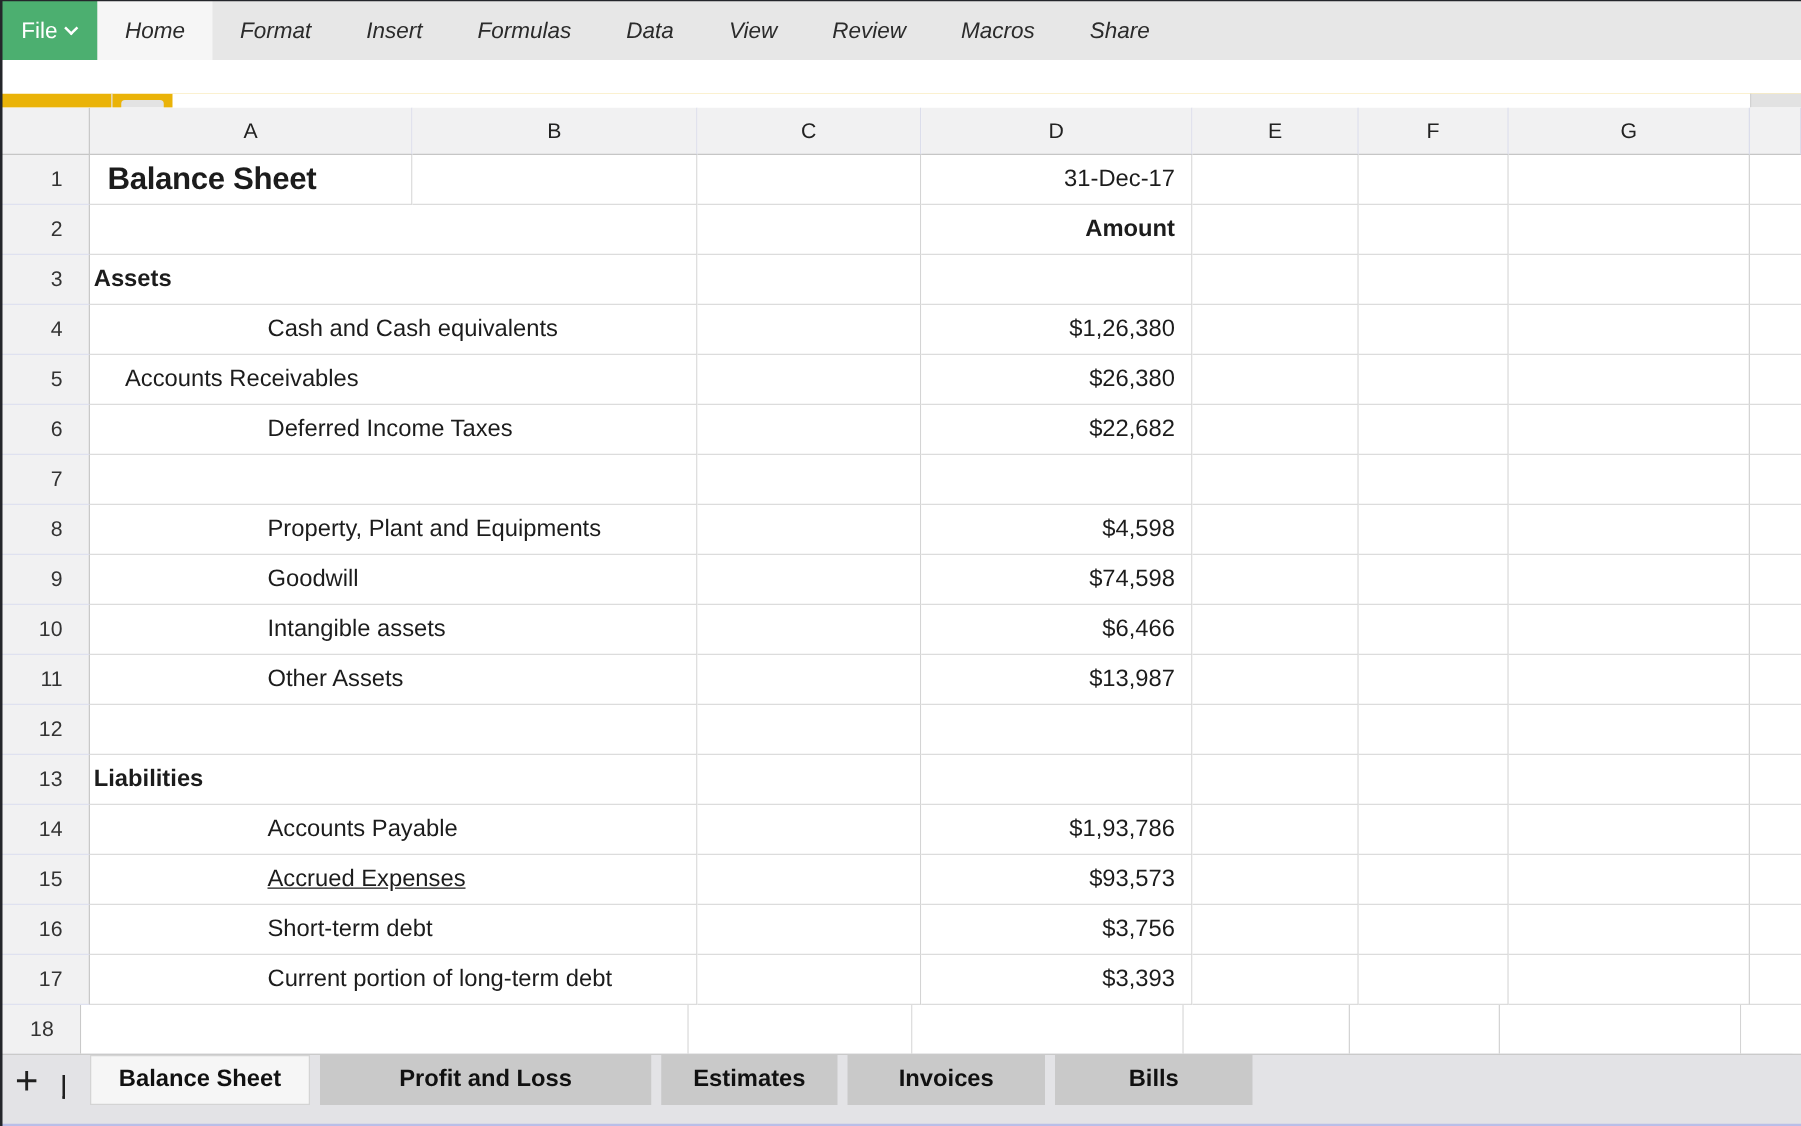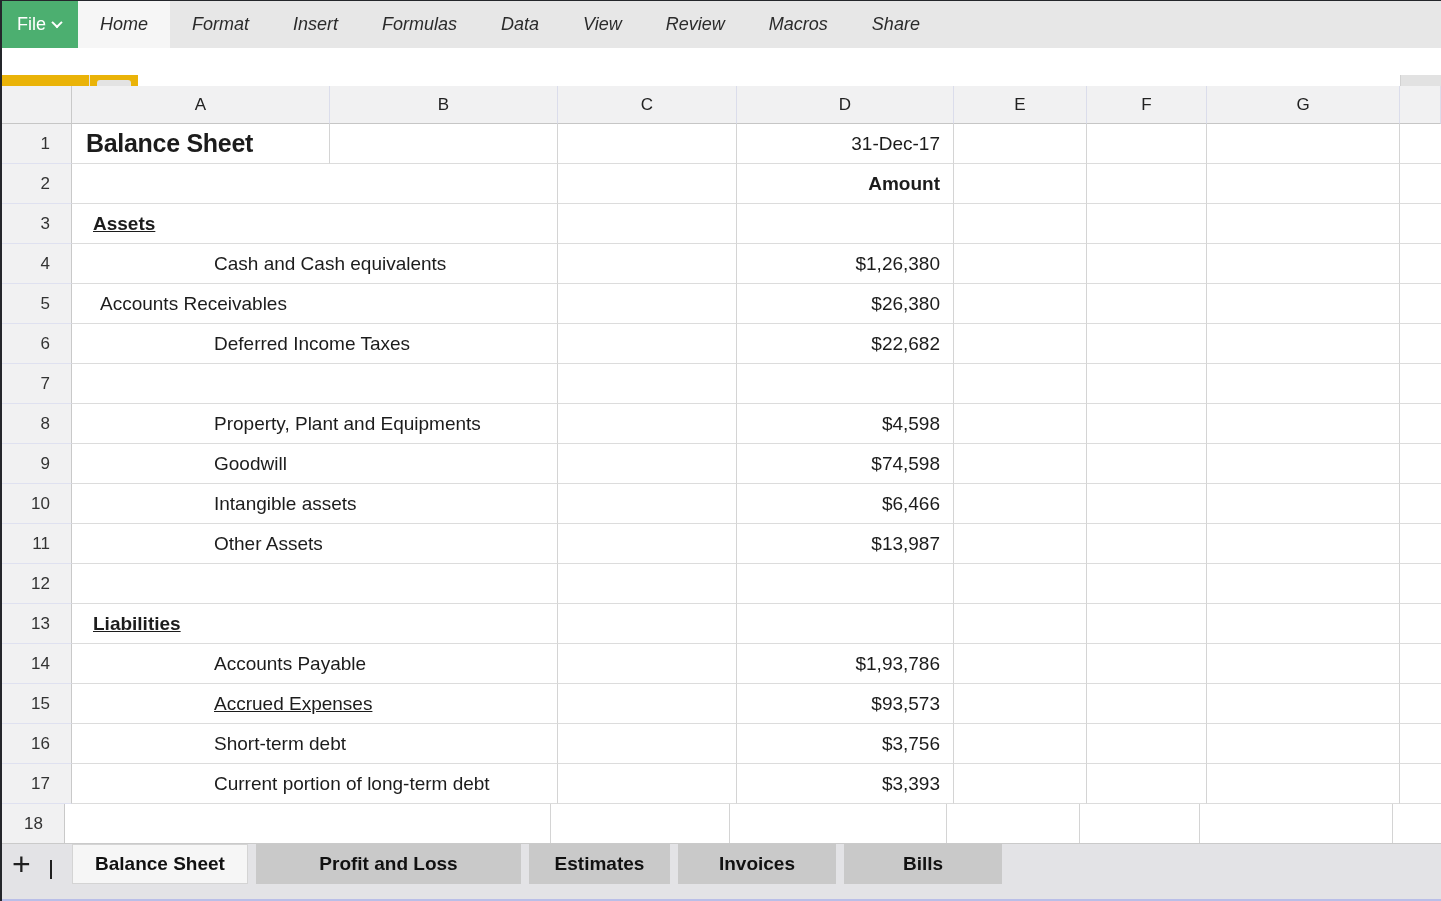--- a/index.html
+++ b/index.html
@@ -37,21 +37,21 @@
     font-size:17px;color:#222;cursor:pointer;}
   .hdr-corner{background:#f1f1f2;border-right:1px solid #c9c9c9;border-bottom:1px solid #c6c6c6;cursor:pointer;}
   .grid-row{display:flex;height:40px;}
   .rowhdr{background:#f1f1f2;border-right:1px solid #c9c9c9;border-bottom:1px solid #dfe1f0;display:flex;align-items:center;justify-content:flex-end;
     padding-right:21px;font-size:17px;color:#333;cursor:pointer;}
   .cell{background:#fff;border-right:1px solid #d4d4d4;border-bottom:1px solid #dcdcdc;display:flex;align-items:center;
     font-size:19px;color:#1c1c1c;overflow:visible;white-space:nowrap;cursor:cell;}
   .cell.last{border-right:none;}
   .lbl{padding-left:15px;}
   .lbl-title{padding-left:14px;font-weight:800;font-size:25px;letter-spacing:-0.3px;}
-  .lbl-bold{padding-left:21px;font-weight:700;text-decoration:underline;}
+  .lbl-bold{padding-left:3px;font-weight:700;}
   .lbl-indent{padding-left:142px;}
   .val{justify-content:flex-end;padding-right:13px;}
   .val-bold{font-weight:700;}
 
   
   .tabbar{position:absolute;left:0;top:843px;width:1441px;height:58px;background:#e3e3e6;border-top:1px solid #cacaca;}
   .tabbar::after{content:"";position:absolute;left:0;bottom:0;width:100%;height:2px;background:#b9bee8;}
   .tab-lead{position:absolute;left:0;top:0;width:72px;height:40px;}
   .add-btn{position:absolute;left:12px;top:2px;font-size:32px;font-weight:400;color:#1f1f1f;line-height:36px;cursor:pointer;}
   .caret-btn{position:absolute;left:50px;top:16px;cursor:pointer;color:#1f1f1f;}

